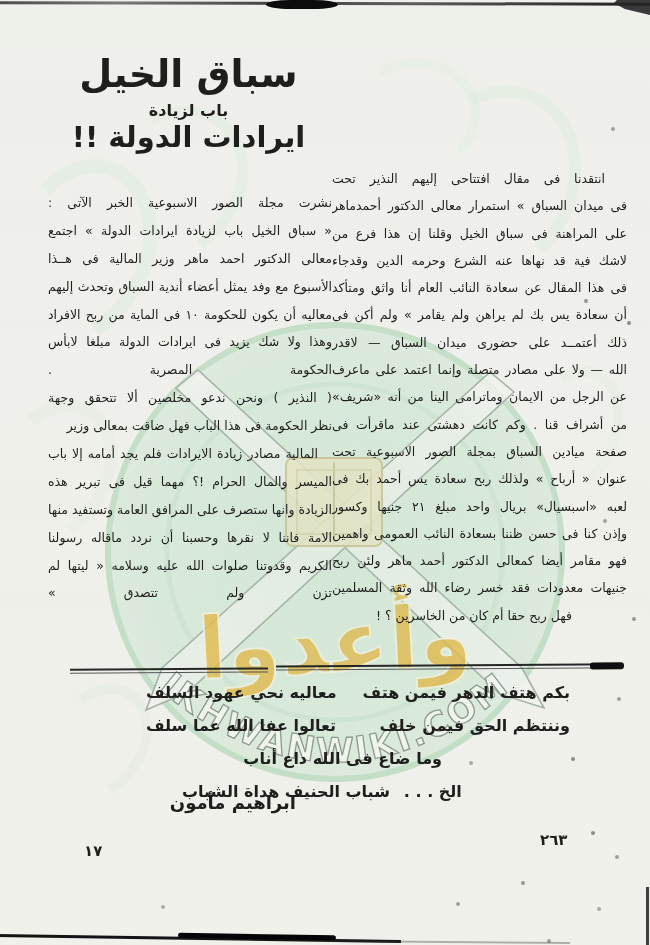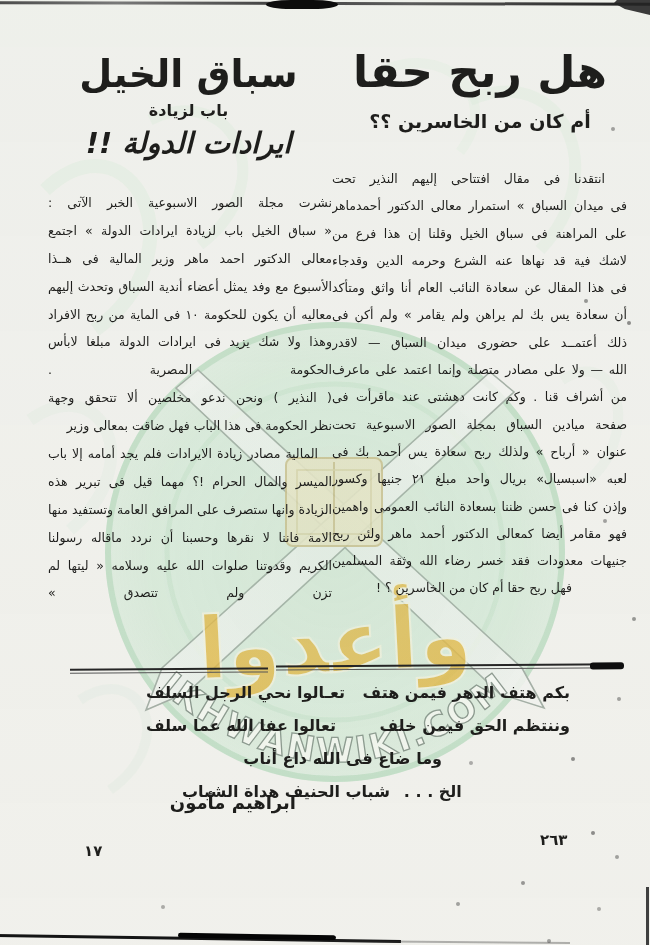--- a/index.html
+++ b/index.html
@@ -43,21 +43,21 @@
       628px 322px 0 1px rgba(40,40,40,.5), 548px 940px 0 1px rgba(40,40,40,.4),
       598px 908px 0 1px rgba(40,40,40,.35);}
 
   
   .r-head{position:absolute; left:332px; top:40px; width:296px; text-align:center;}
   .r-title{margin:0; font-size:44px; font-weight:bold; line-height:1.45; letter-spacing:1px;}
   .r-subtitle{margin-top:6px; font-size:19px; font-weight:bold;}
   .l-head{position:absolute; left:45px; top:48px; width:287px; text-align:center;}
   .l-title1{margin:0; font-size:38px; font-weight:bold; line-height:1.4;}
   .l-title2{font-size:16px; font-weight:bold;}
-  .l-title3{margin-top:6px; font-size:29px; font-weight:bold;font-style:italic;}
+  .l-title3{margin-top:0; font-size:29px; font-weight:bold;}
 
   
   .bcol div{height:27.3px; line-height:27.3px; font-size:12.5px; overflow:hidden;
     text-align:justify; text-align-last:justify; white-space:normal;}
   .r-body{position:absolute; left:332px; top:165px; width:295px;}
   .l-body{position:absolute; left:48px; top:189px; width:284px;}
   .l-body div{height:27.9px; line-height:27.9px;}
   .r-body div:first-of-type{text-indent:22px;}
   .r-body div:last-of-type{text-align:right; text-align-last:right; padding-right:55px;}
   .l-body div:nth-of-type(9){text-align:center; text-align-last:right;}
@@ -118,41 +118,38 @@
       <text x="335" y="672" font-size="86" font-weight="bold" text-anchor="middle" fill="#e6b43c" stroke="#f7f2e0" stroke-width="2" opacity=".82" transform="rotate(-3 335 650)">وأعدوا</text>
       <path id="wm-arc" d="M155,686 Q335,838 515,686" fill="none"></path>
       <text font-size="34" font-weight="bold" letter-spacing="3" fill="#f8f8f4" stroke="#7e8a81" stroke-width="1.3" opacity=".9">
         <textPath href="#wm-arc" startOffset="50%" text-anchor="middle">IKHWANWIKI.COM</textPath>
       </text>
     </g>
   </svg>
 
   <div class="layer-text">
 
-    <div class="r-head">
-      <h1 class="r-title">هل ربح حقا</h1>
-      <div class="r-subtitle">أم كان من الخاسرين ؟؟</div>
-    </div>
 
     <div class="l-head">
       <h2 class="l-title1">سباق الخيل</h2>
       <div class="l-title2">باب لزيادة</div>
       <div class="l-title3">ايرادات الدولة !!</div>
     </div>
 
     <div class="bcol r-body">
 
     <div>انتقدنا فى مقال افتتاحى إليهم النذير تحت</div>
         <div>فى ميدان السباق » استمرار معالى الدكتور أحمدماهر</div>
         <div>على المراهنة فى سباق الخيل وقلنا إن هذا فرع من الميسر</div>
         <div>لاشك فية قد نهاها عنه الشرع وحرمه الدين وقدجاء</div>
         <div>فى هذا المقال عن سعادة النائب العام أنا واثق ومتأكد</div>
         <div>أن سعادة يس بك لم يراهن ولم يقامر » ولم أكن فى</div>
         <div>ذلك أعتمــد على حضورى ميدان السباق — لاقدر</div>
         <div>الله — ولا على مصادر متصلة وإنما اعتمد على ماعرف</div>
+        <div>عن الرجل من الايمان وماترامى الينا من أنه «شريف»</div>
         <div>من أشراف قنا . وكم كانت دهشتى عند ماقرأت فى</div>
         <div>صفحة ميادين السباق بمجلة الصور الاسبوعية تحت</div>
         <div>عنوان « أرباح » ولذلك ربح سعادة يس أحمد بك فى</div>
         <div>لعبه «اسبسيال» بريال واحد مبلغ ٢١ جنيها وكسور</div>
         <div>وإذن كنا فى حسن ظننا بسعادة النائب العمومى واهمين</div>
         <div>فهو مقامر أيضا كمعالى الدكتور أحمد ماهر ولئن ربح</div>
         <div>جنيهات معدودات فقد خسر رضاء الله وثقة المسلمين</div>
         <div>فهل ربح حقا أم كان من الخاسرين ؟ !</div>
       </div>
 
@@ -176,21 +173,21 @@
       </div>
 
     <div class="rule">
       <div class="rule-l"></div>
       <div class="rule-r"></div>
     </div>
 
     <div class="poem">
       <div class="verse">
         <span class="right-half">بكم هتف الدهر فيمن هتف</span>
-        <span class="left-half">تعـالوا نحي الرجل السلف</span>
+        <span class="left-half">معاليه نحي عهود السلف</span>
       </div>
       <div class="verse">
         <span class="right-half">وننتظم الحق فيمن خلف</span>
         <span class="left-half">تعالوا عفا الله عما سلف</span>
       </div>
       <div class="verse-center">وما ضاع فى الله داع أناب</div>
       <div class="verse-last">
         <span class="hemistich">شباب الحنيف هداة الشباب</span>
         <span class="etc">. . . الخ</span>
       </div>

